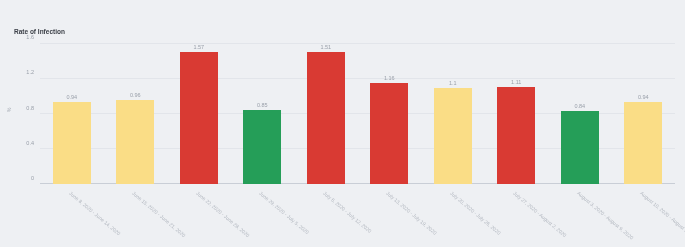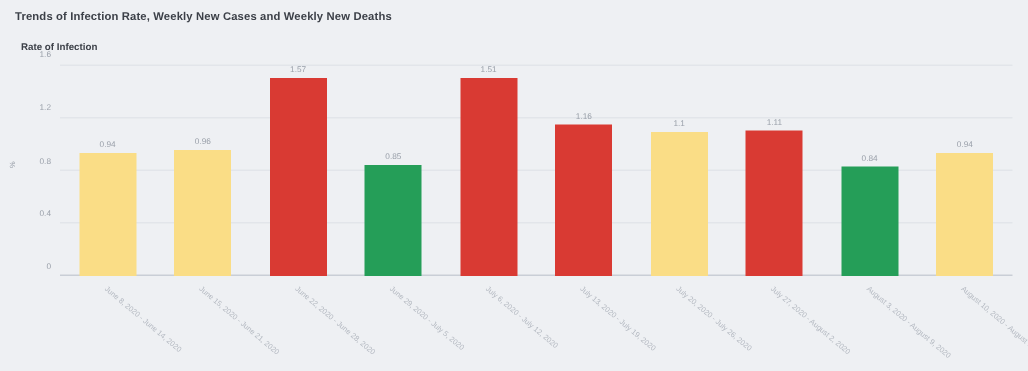--- a/index.html
+++ b/index.html
@@ -68,21 +68,20 @@
     position:absolute;left:50%;top:2px;
     font-size:5px;color:#b3b8c0;white-space:nowrap;
     transform:rotate(40deg);transform-origin:left top;
   }
 </style>
 </head>
 <body>
 
 <div class="page">
 
-  <div class="chart-title">Trends of Infection Rate, Weekly New Cases and Weekly New Deaths</div>
   <div class="axis-title">Rate of Infection</div>
 
   <div class="yaxis-label">%</div>
 
   <div class="plot">
     <div id="gridlines">
         <div class="gridline" style="bottom: 0%; background: transparent;">
           <div class="ytick" style="bottom: 0%;">0</div>
         </div>
         <div class="gridline" style="bottom: 25%;">

